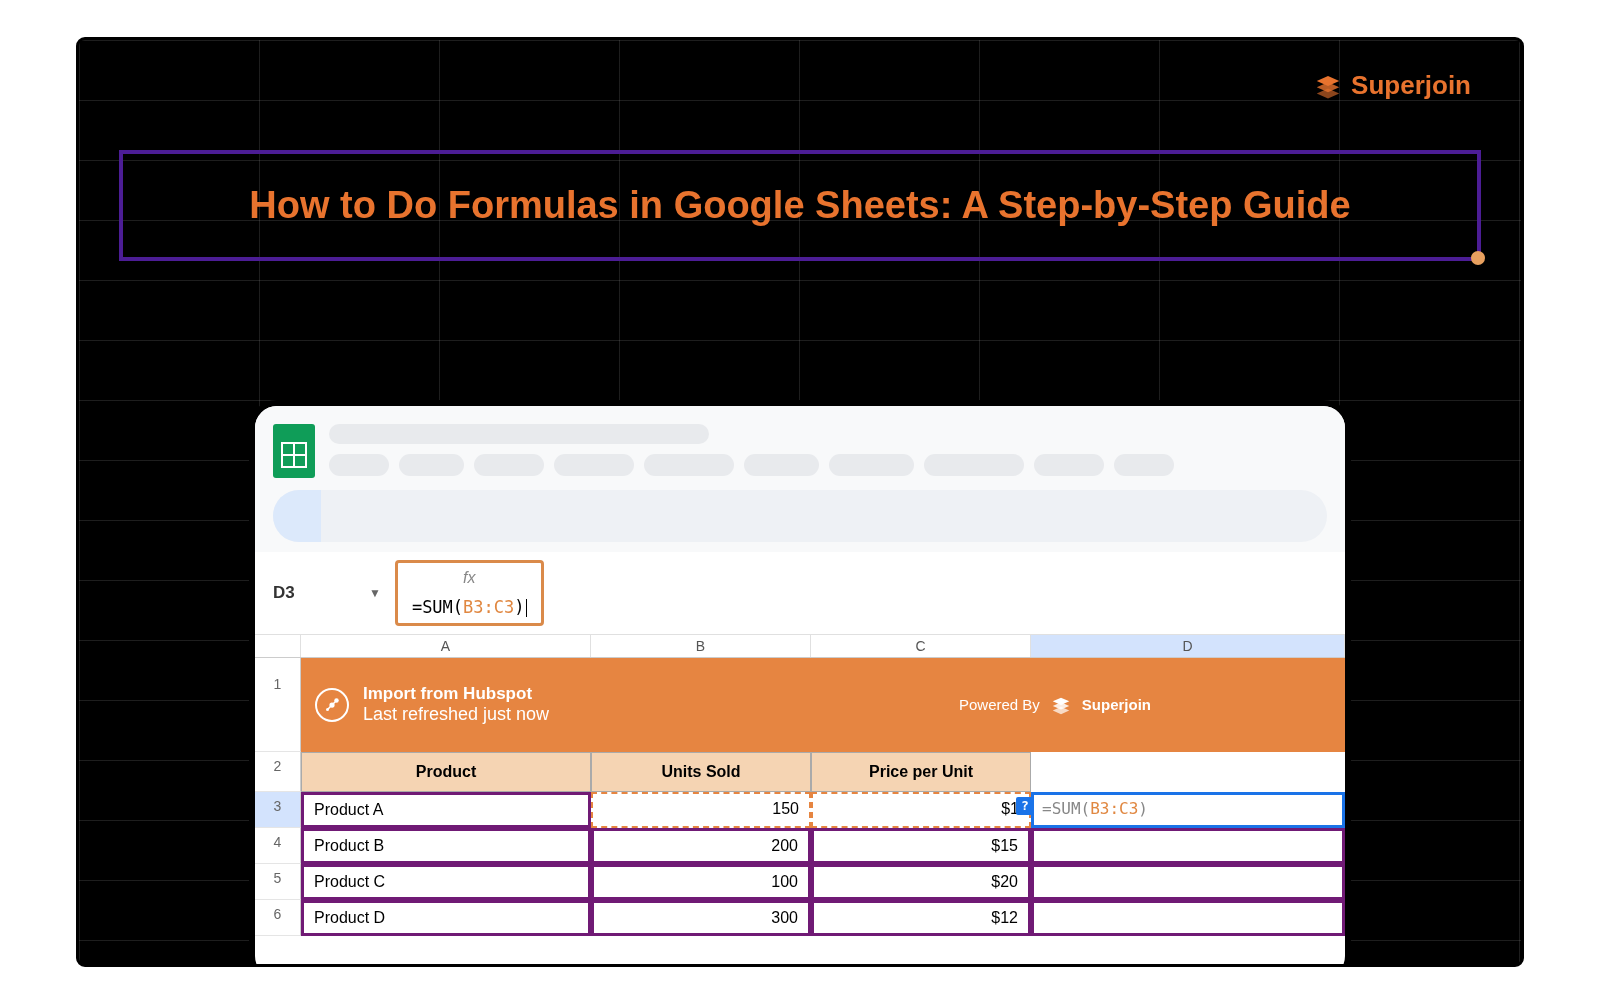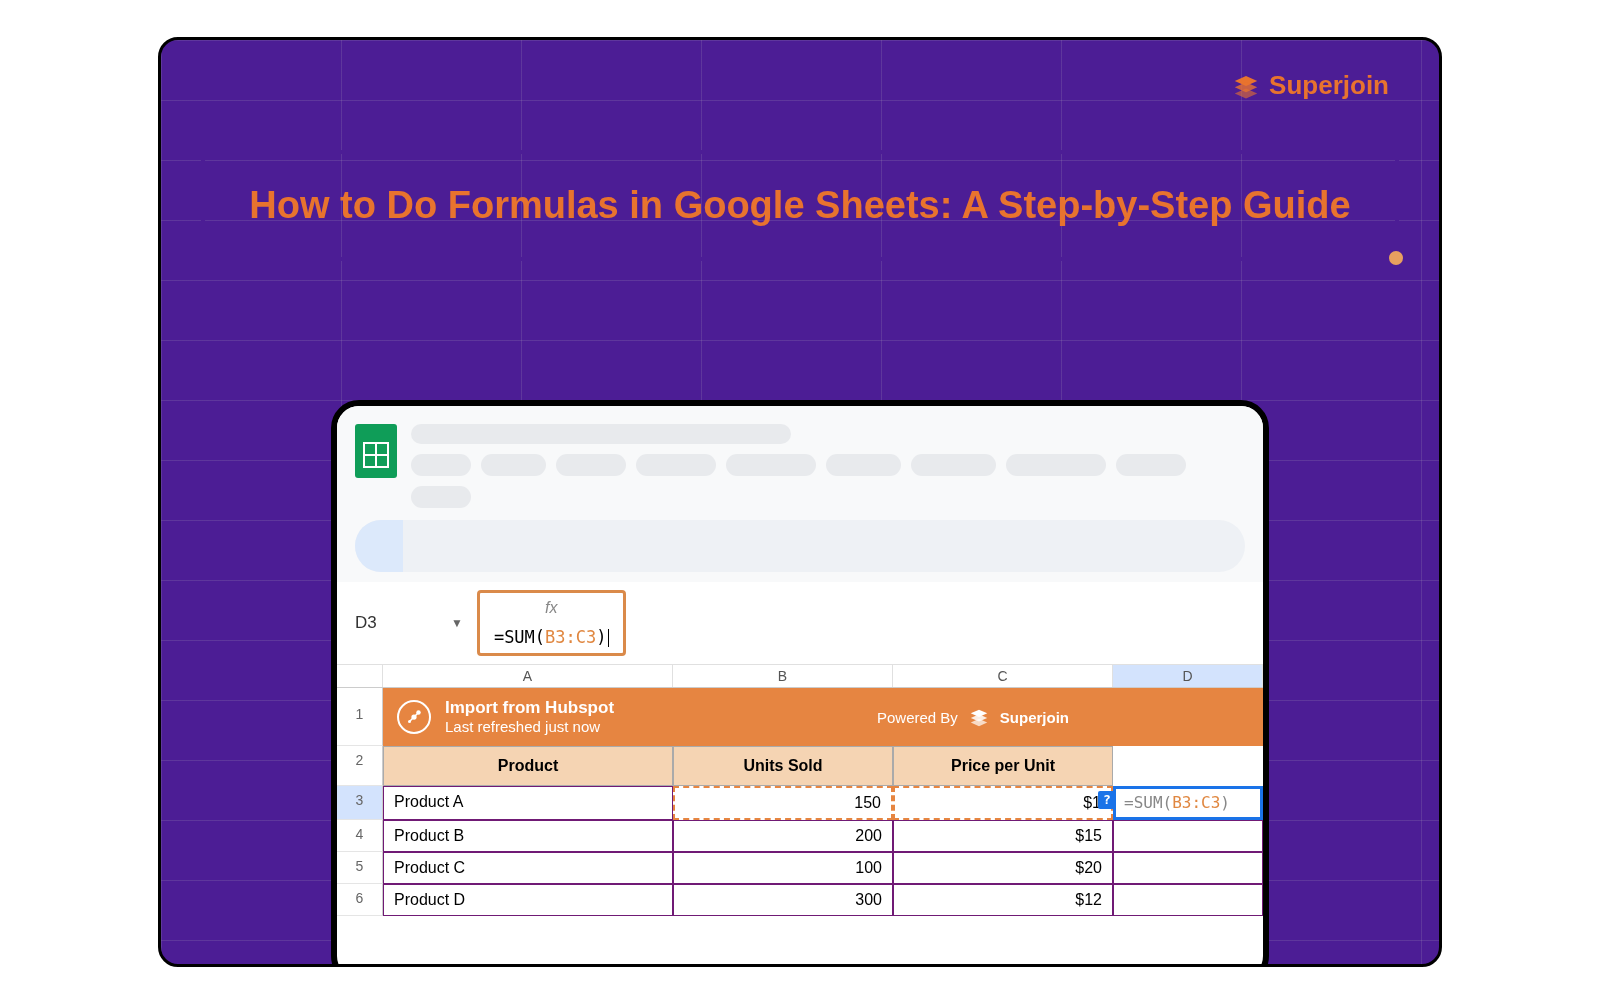--- a/index.html
+++ b/index.html
@@ -6,25 +6,25 @@
 body {
   font-family: -apple-system, BlinkMacSystemFont, 'Segoe UI', Arial, sans-serif;
   background: #fff;
   width: 1600px;
   height: 1004px;
   display: flex;
   align-items: center;
   justify-content: center;
 }
 .outer-frame {
-  width: 1284px;
+  width: 1448px;
   height: 930px;
   border: 3px solid #000;
-  border-radius: 20px;
-  background: #4c1d95;
+  border-radius: 9px;
+  background: #000000;
   position: relative;
   overflow: hidden;
 }
 .grid-lines {
   position: absolute;
   inset: 0;
   background-image: 
     linear-gradient(to right, rgba(200,200,200,0.15) 1px, transparent 1px),
     linear-gradient(to bottom, rgba(200,200,200,0.15) 1px, transparent 1px);
   background-size: 180px 60px;
@@ -147,21 +147,21 @@
   display: flex;
   align-items: center;
   padding: 8px 10px;
   background: #fff;
   font-size: 17px;
   border-bottom: 1px solid #e0e0e0;
 }
 .cell-ref {
   width: 90px;
   padding-left: 8px;
-  font-weight: 400;
+  font-weight: 700;
   color: #333;
 }
 .dropdown-caret {
   margin: 0 14px;
   color: #666;
   font-size: 12px;
 }
 .fx-box {
   border: 3px solid #da8a4a;
   border-radius: 4px;
@@ -221,54 +221,54 @@
   border-bottom: 1px solid #e5e5e5;
 }
 .row-num.active { background: #d3e3fd; }
 .banner-row .row-num { padding: 18px 0; }
 .banner-cell {
   grid-column: 2 / 6;
   background: #e68541;
   color: #fff;
   display: flex;
   align-items: center;
-  padding: 10px 14px;
+  padding: 26px 14px;
   gap: 14px;
 }
 .hubspot-badge {
   width: 34px;
   height: 34px;
   border: 2px solid #fff;
   border-radius: 50%;
   display: flex;
   align-items: center;
   justify-content: center;
 }
 .banner-text { display: flex; flex-direction: column; line-height: 1.2; }
 .banner-title { font-weight: 700; font-size: 17px; }
-.banner-sub { font-size: 15px; }
+.banner-sub { font-size: 18px; }
 .powered-by {
   margin-left: auto;
   margin-right: 180px;
   display: flex;
   align-items: center;
   gap: 10px;
   font-size: 15px;
 }
 .header-row .cell {
   background: #f5d4b3;
   font-weight: 700;
   text-align: center;
   padding: 10px 8px;
   border: 1px solid #aaa;
   color: #000;
 }
 .data-cell {
   padding: 6px 10px;
-  border: 1px solid #701a75;
+  border: 3px solid #701a75;
   background: #fff;
 }
 .data-cell.r { text-align: right; }
 .sel-range-a { border: 2px dashed #e68541 !important; }
 .sel-range-b { border: 2px dashed #e68541 !important; }
 .d3-cell {
   position: relative;
   border: 3px solid #1a73e8 !important;
   padding: 4px 8px;
   font-family: monospace;

